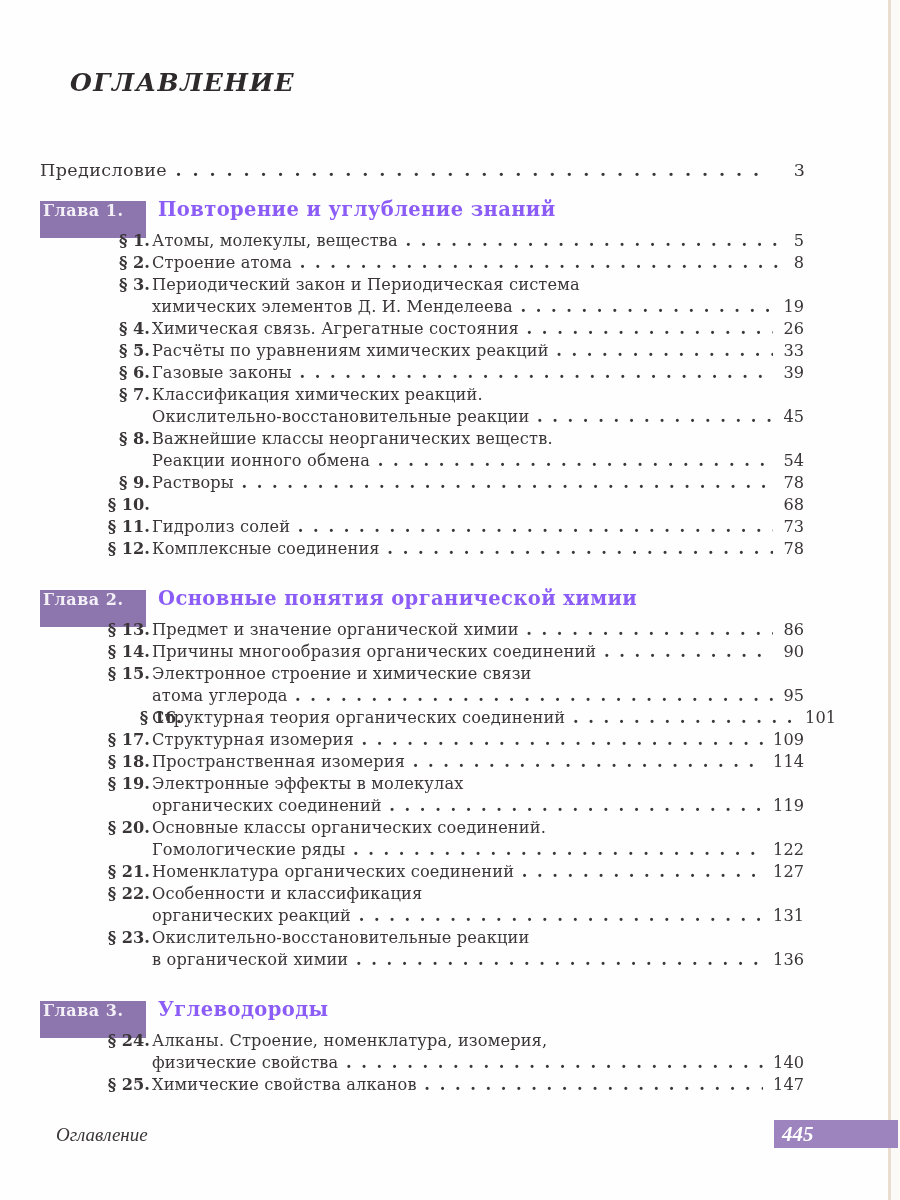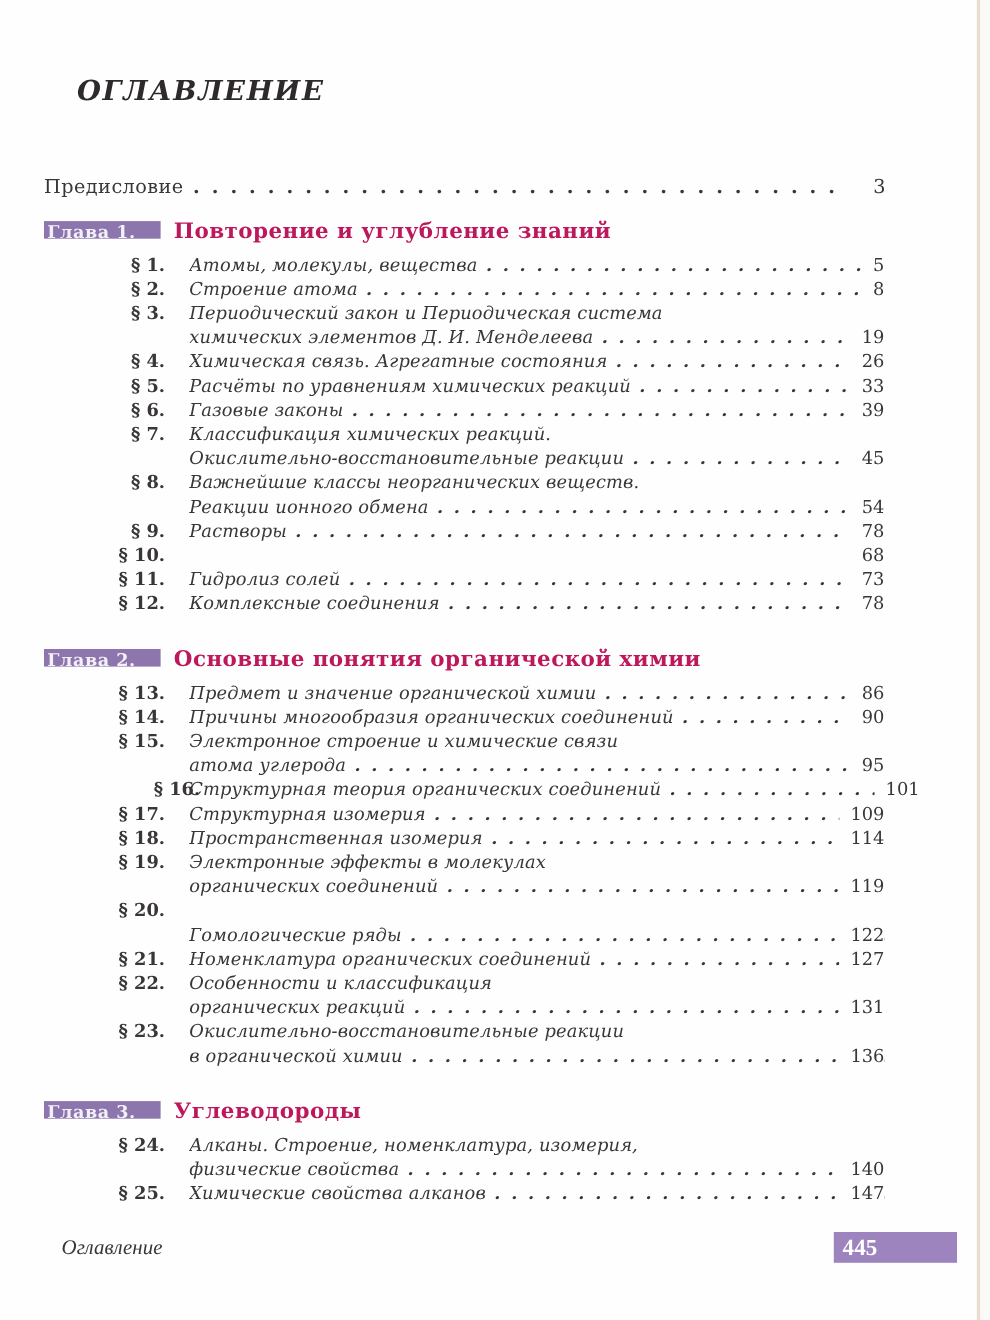--- a/index.html
+++ b/index.html
@@ -25,24 +25,23 @@
   }
   .row {
     position:absolute; left:0; width:900px; height:22px;
     font-size:16.2px; line-height:22px; white-space:nowrap;
   }
   .row .num {
     position:absolute; right:750px; top:0;
     font-weight:bold; color:#3a3638; text-align:right;
   }
   .row .text {
-    position:absolute; left:172px; top:0; right:96px;
+    position:absolute; left:152px; top:0; right:96px;
     overflow:hidden; white-space:nowrap;
     letter-spacing:0.15px;
-    font-style:italic;
   }
   .row .text.dotted::after {
     content:" . . . . . . . . . . . . . . . . . . . . . . . . . . . . . . . . . . . . . . . . . . . . . . . . . . . . . . . . . . . . . . . . . . . . . . . . . . . . . . . .";
     letter-spacing:2px;
     font-weight:bold;
   }
   .row .page {
     position:absolute; right:96px; top:0; text-align:right;
     background:#fefefe; padding-left:10px;
   }
@@ -53,38 +52,39 @@
   .preface .text { position:absolute; left:0; top:0; right:0; overflow:hidden; letter-spacing:0.4px; }
   .preface .text::after {
     content:" . . . . . . . . . . . . . . . . . . . . . . . . . . . . . . . . . . . . . . . . . . . . . . . . . . . . . . . . . . . . . . . . . . . . . . . . . . . . .";
     letter-spacing:2.4px; font-weight:bold;
   }
   .preface .page { position:absolute; right:0; top:0; background:#fefefe; padding-left:24px; }
   .chapter {
     position:absolute; left:40px; height:22px; white-space:nowrap;
   }
   .chapter .badge {
-    position:absolute; left:0; top:0; height:16px; width:106px;
+    position:absolute; left:0; top:0; height:37px; width:106px;
     background:#8d75ad; color:#f4f0f8;
     font-weight:bold; font-size:16px; line-height:20px;
     padding-left:3px; box-sizing:border-box; letter-spacing:0.5px;
   }
   .chapter .title {
     position:absolute; left:118px; top:-3px;
-    color:#be185d; font-weight:bold; font-size:19.5px; line-height:24px;
+    color:#8b5cf6; font-weight:bold; font-size:19.5px; line-height:24px;
     letter-spacing:0.4px;
   }
   .footer-title {
     position:absolute; left:56px; top:1124px;
     font-family:"Liberation Serif", serif; font-style:italic;
     font-size:19px; color:#3a3638;
   }
   .footer-box {
-    position:absolute; left:758px; top:1120px; width:112px; height:28px;
+    position:absolute; left:774px; top:1120px; width:124px; height:28px;
     background:#9e84be;
+    font-style:italic;
   }
   .footer-box span {
     position:absolute; left:8px; top:2px;
     font-family:"Liberation Serif", serif; font-weight:bold;
     font-size:21px; line-height:24px; color:#ffffff;
   }
 </style>
 </head>
 <body>
 
@@ -211,20 +211,21 @@
     <div class="row" style="top: 773px;">
       <span class="num">§ 19.</span>
       <span class="text">Электронные эффекты в молекулах</span>
     </div>
     <div class="row" style="top: 795px;">
       <span class="text dotted">органических соединений</span>
       <span class="page">119</span>
     </div>
     <div class="row" style="top: 817px;">
       <span class="num">§ 20.</span>
+      <span class="text">Основные классы органических соединений.</span>
     </div>
     <div class="row" style="top: 839px;">
       <span class="text dotted">Гомологические ряды</span>
       <span class="page">122</span>
     </div>
     <div class="row" style="top: 861px;">
       <span class="num">§ 21.</span>
       <span class="text dotted">Номенклатура органических соединений</span>
       <span class="page">127</span>
     </div>

